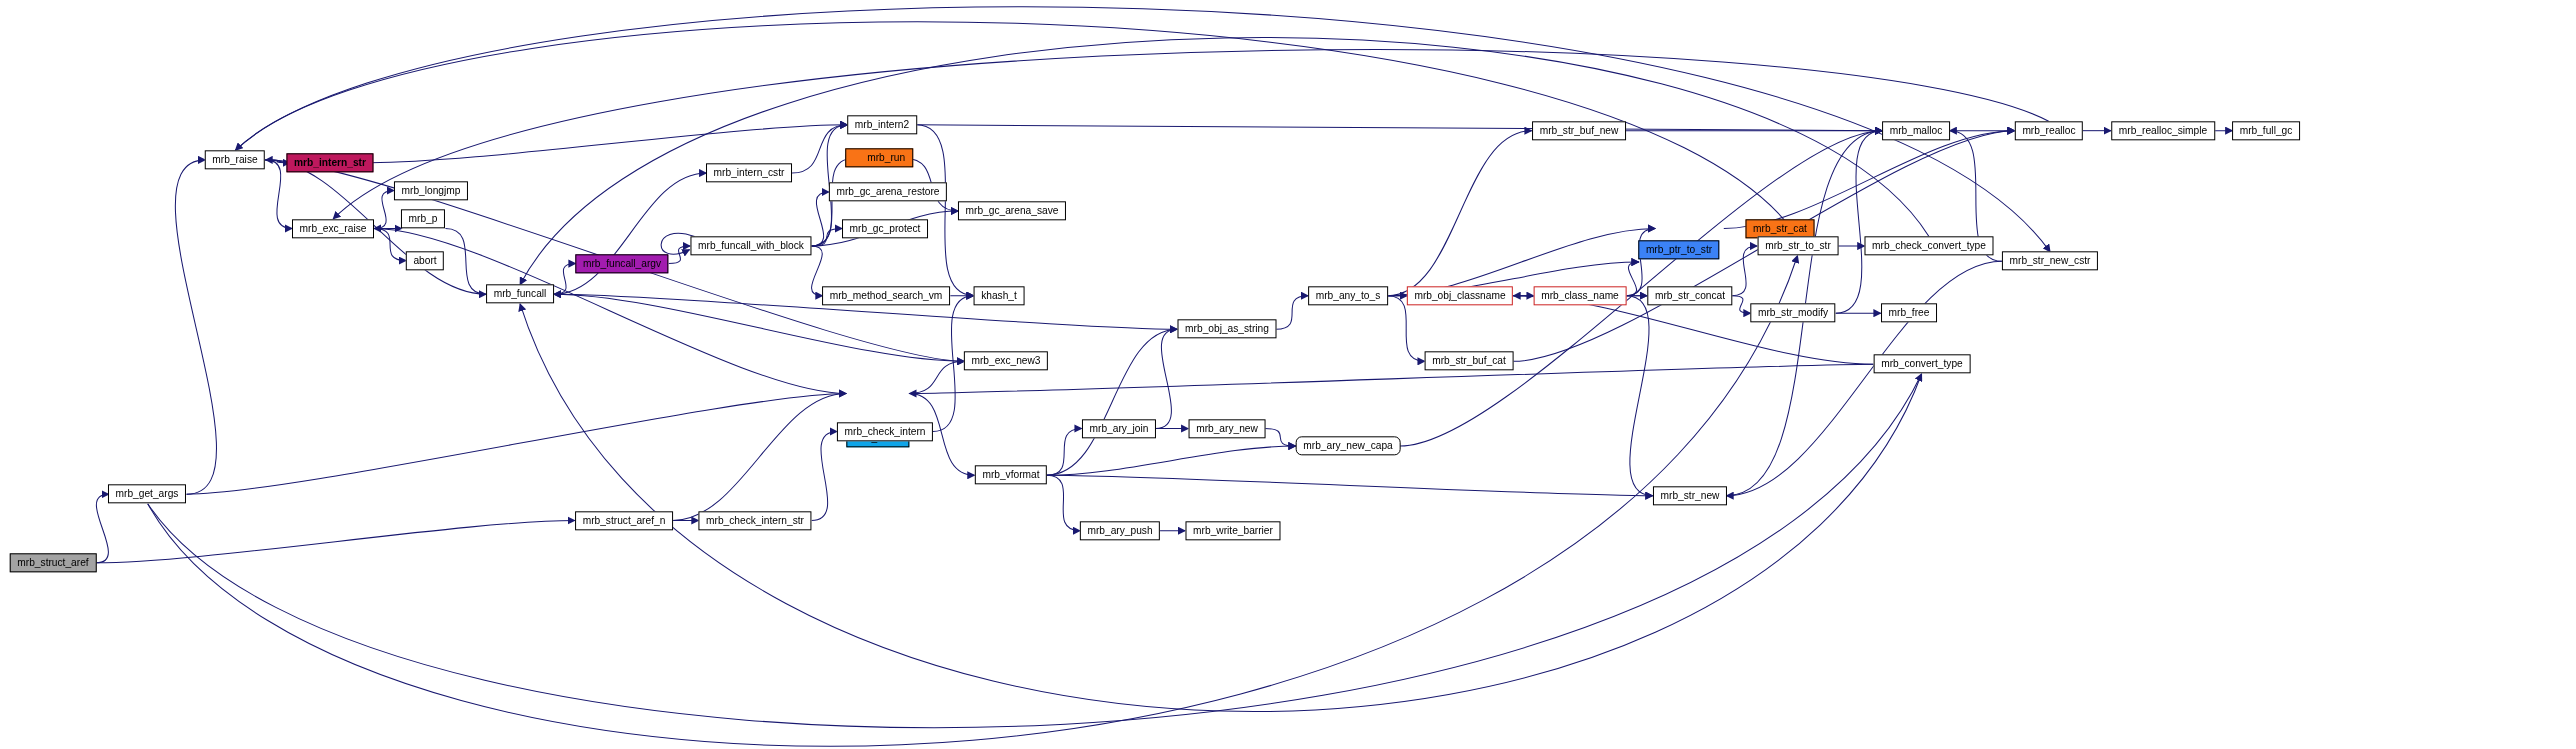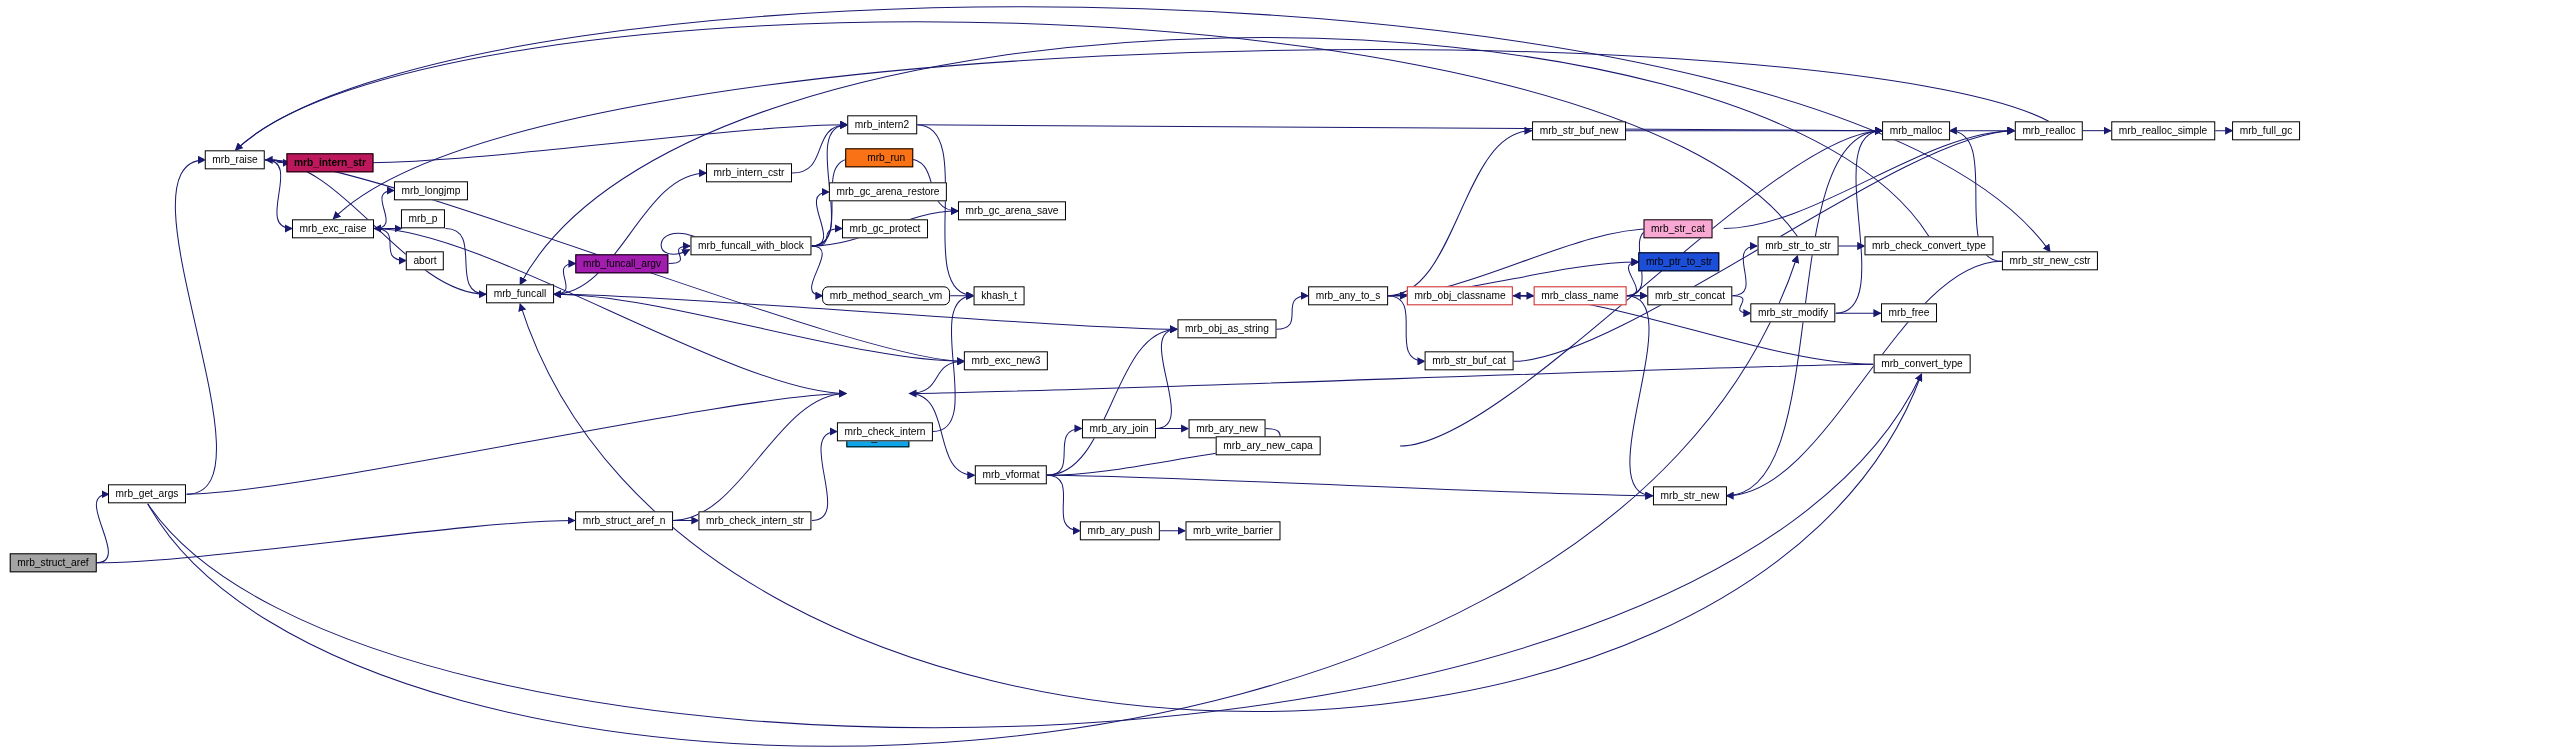--- a/index.html
+++ b/index.html
@@ -139,47 +139,47 @@
       <div class="node" style="left: 425px; top: 261px; color: rgb(0, 0, 0); border-color: rgb(0, 0, 0); background: rgb(255, 255, 255);">abort</div>
       <div class="node" style="left: 520px; top: 294px; color: rgb(0, 0, 0); border-color: rgb(0, 0, 0); background: rgb(255, 255, 255);">mrb_funcall</div>
       <div class="node" style="left: 622px; top: 264px; color: rgb(0, 0, 0); border-color: rgb(0, 0, 0); background: #a21caf;">mrb_funcall_argv</div>
       <div class="node" style="left: 749px; top: 173px; color: rgb(0, 0, 0); border-color: rgb(0, 0, 0); background: rgb(255, 255, 255);">mrb_intern_cstr</div>
       <div class="node" style="left: 882px; top: 125px; color: rgb(0, 0, 0); border-color: rgb(0, 0, 0); background: rgb(255, 255, 255);">mrb_intern2</div>
       <div class="node" style="left: 879px; top: 158px; color: rgb(0, 0, 0); border-color: rgb(0, 0, 0); background: #f97316; padding-left: 21px;">mrb_run</div>
       <div class="node" style="left: 888px; top: 192px; color: rgb(0, 0, 0); border-color: rgb(0, 0, 0); background: rgb(255, 255, 255);">mrb_gc_arena_restore</div>
       <div class="node" style="left: 885px; top: 229px; color: rgb(0, 0, 0); border-color: rgb(0, 0, 0); background: rgb(255, 255, 255);">mrb_gc_protect</div>
       <div class="node" style="left: 751px; top: 246px; color: rgb(0, 0, 0); border-color: rgb(0, 0, 0); background: rgb(255, 255, 255);">mrb_funcall_with_block</div>
       <div class="node" style="left: 1012px; top: 211px; color: rgb(0, 0, 0); border-color: rgb(0, 0, 0); background: rgb(255, 255, 255);">mrb_gc_arena_save</div>
-      <div class="node" style="left: 886px; top: 296px; color: rgb(0, 0, 0); border-color: rgb(0, 0, 0); background: rgb(255, 255, 255); border-radius: 6px;">mrb_method_search_vm</div>
+      <div class="node" style="left: 886px; top: 296px; color: rgb(0, 0, 0); border-color: rgb(0, 0, 0); background: rgb(255, 255, 255);">mrb_method_search_vm</div>
       <div class="node" style="left: 999px; top: 296px; color: rgb(0, 0, 0); border-color: rgb(0, 0, 0); background: rgb(255, 255, 255);">khash_t</div>
       <div class="node" style="left: 1006px; top: 361px; color: rgb(0, 0, 0); border-color: rgb(0, 0, 0); background: rgb(255, 255, 255);">mrb_exc_new3</div>
       <div class="node" style="left: 878px; top: 394px; color: rgb(0, 0, 0); border-color: rgb(0, 0, 0); background: #0ea5e9; margin-top: 44px;">mrb_raisef</div>
       <div class="node" style="left: 885px; top: 432px; color: rgb(0, 0, 0); border-color: rgb(0, 0, 0); background: rgb(255, 255, 255);">mrb_check_intern</div>
       <div class="node" style="left: 1227px; top: 329px; color: rgb(0, 0, 0); border-color: rgb(0, 0, 0); background: rgb(255, 255, 255);">mrb_obj_as_string</div>
       <div class="node" style="left: 1348px; top: 296px; color: rgb(0, 0, 0); border-color: rgb(0, 0, 0); background: rgb(255, 255, 255); text-align: center;">mrb_any_to_s</div>
       <div class="node" style="left: 1460px; top: 296px; color: rgb(0, 0, 0); border-color: rgb(204, 34, 34); background: rgb(255, 255, 255);">mrb_obj_classname</div>
       <div class="node" style="left: 1580px; top: 296px; color: rgb(0, 0, 0); border-color: rgb(204, 34, 34); background: rgb(255, 255, 255);">mrb_class_name</div>
       <div class="node" style="left: 1469px; top: 361px; color: rgb(0, 0, 0); border-color: rgb(0, 0, 0); background: rgb(255, 255, 255);">mrb_str_buf_cat</div>
       <div class="node" style="left: 1579px; top: 131px; color: rgb(0, 0, 0); border-color: rgb(0, 0, 0); background: rgb(255, 255, 255);">mrb_str_buf_new</div>
-      <div class="node" style="left: 1678px; top: 229px; color: rgb(0, 0, 0); border-color: rgb(0, 0, 0); background: #f9a8d4;">mrb_str_cat</div>
-      <div class="node" style="left: 1679px; top: 262px; color: rgb(0, 0, 0); border-color: rgb(0, 0, 0); background: #1d4ed8; text-align: center;">mrb_ptr_to_str</div>
+      <div class="node" style="left: 1780px; top: 229px; color: rgb(0, 0, 0); border-color: rgb(0, 0, 0); background: #f97316;">mrb_str_cat</div>
+      <div class="node" style="left: 1679px; top: 250px; color: rgb(0, 0, 0); border-color: rgb(0, 0, 0); background: #3b82f6; text-align: center;">mrb_ptr_to_str</div>
       <div class="node" style="left: 1690px; top: 296px; color: rgb(0, 0, 0); border-color: rgb(0, 0, 0); background: rgb(255, 255, 255);">mrb_str_concat</div>
       <div class="node" style="left: 1798px; top: 246px; color: rgb(0, 0, 0); border-color: rgb(0, 0, 0); background: rgb(255, 255, 255);">mrb_str_to_str</div>
       <div class="node" style="left: 1929px; top: 246px; color: rgb(0, 0, 0); border-color: rgb(0, 0, 0); background: rgb(255, 255, 255);">mrb_check_convert_type</div>
       <div class="node" style="left: 1793px; top: 313px; color: rgb(0, 0, 0); border-color: rgb(0, 0, 0); background: rgb(255, 255, 255);">mrb_str_modify</div>
       <div class="node" style="left: 1909px; top: 313px; color: rgb(0, 0, 0); border-color: rgb(0, 0, 0); background: rgb(255, 255, 255);">mrb_free</div>
       <div class="node" style="left: 1922px; top: 364px; color: rgb(0, 0, 0); border-color: rgb(0, 0, 0); background: rgb(255, 255, 255);">mrb_convert_type</div>
       <div class="node" style="left: 1916px; top: 131px; color: rgb(0, 0, 0); border-color: rgb(0, 0, 0); background: rgb(255, 255, 255);">mrb_malloc</div>
       <div class="node" style="left: 2049px; top: 131px; color: rgb(0, 0, 0); border-color: rgb(0, 0, 0); background: rgb(255, 255, 255);">mrb_realloc</div>
       <div class="node" style="left: 2163px; top: 131px; color: rgb(0, 0, 0); border-color: rgb(0, 0, 0); background: rgb(255, 255, 255);">mrb_realloc_simple</div>
       <div class="node" style="left: 2266px; top: 131px; color: rgb(0, 0, 0); border-color: rgb(0, 0, 0); background: rgb(255, 255, 255);">mrb_full_gc</div>
       <div class="node" style="left: 2050px; top: 261px; color: rgb(0, 0, 0); border-color: rgb(0, 0, 0); background: rgb(255, 255, 255);">mrb_str_new_cstr</div>
       <div class="node" style="left: 1119px; top: 429px; color: rgb(0, 0, 0); border-color: rgb(0, 0, 0); background: rgb(255, 255, 255);">mrb_ary_join</div>
       <div class="node" style="left: 1227px; top: 429px; color: rgb(0, 0, 0); border-color: rgb(0, 0, 0); background: rgb(255, 255, 255);">mrb_ary_new</div>
-      <div class="node" style="left: 1268px; top: 446px; color: rgb(0, 0, 0); border-color: rgb(0, 0, 0); background: rgb(255, 255, 255);">mrb_ary_new_capa</div>
+      <div class="node" style="left: 1348px; top: 446px; color: rgb(0, 0, 0); border-color: rgb(0, 0, 0); background: rgb(255, 255, 255); border-radius: 6px;">mrb_ary_new_capa</div>
       <div class="node" style="left: 1011px; top: 475px; color: rgb(0, 0, 0); border-color: rgb(0, 0, 0); background: rgb(255, 255, 255);">mrb_vformat</div>
       <div class="node" style="left: 1690px; top: 496px; color: rgb(0, 0, 0); border-color: rgb(0, 0, 0); background: rgb(255, 255, 255);">mrb_str_new</div>
       <div class="node" style="left: 1120px; top: 531px; color: rgb(0, 0, 0); border-color: rgb(0, 0, 0); background: rgb(255, 255, 255);">mrb_ary_push</div>
       <div class="node" style="left: 1233px; top: 531px; color: rgb(0, 0, 0); border-color: rgb(0, 0, 0); background: rgb(255, 255, 255);">mrb_write_barrier</div>
       <div class="node" style="left: 147px; top: 494px; color: rgb(0, 0, 0); border-color: rgb(0, 0, 0); background: rgb(255, 255, 255);">mrb_get_args</div>
       <div class="node" style="left: 624px; top: 521px; color: rgb(0, 0, 0); border-color: rgb(0, 0, 0); background: rgb(255, 255, 255);">mrb_struct_aref_n</div>
       <div class="node" style="left: 755px; top: 521px; color: rgb(0, 0, 0); border-color: rgb(0, 0, 0); background: rgb(255, 255, 255);">mrb_check_intern_str</div>
       <div class="node" style="left: 53px; top: 563px; color: rgb(0, 0, 0); border-color: rgb(0, 0, 0); background: rgb(163, 163, 163);">mrb_struct_aref</div>
     </div>
 </div>

